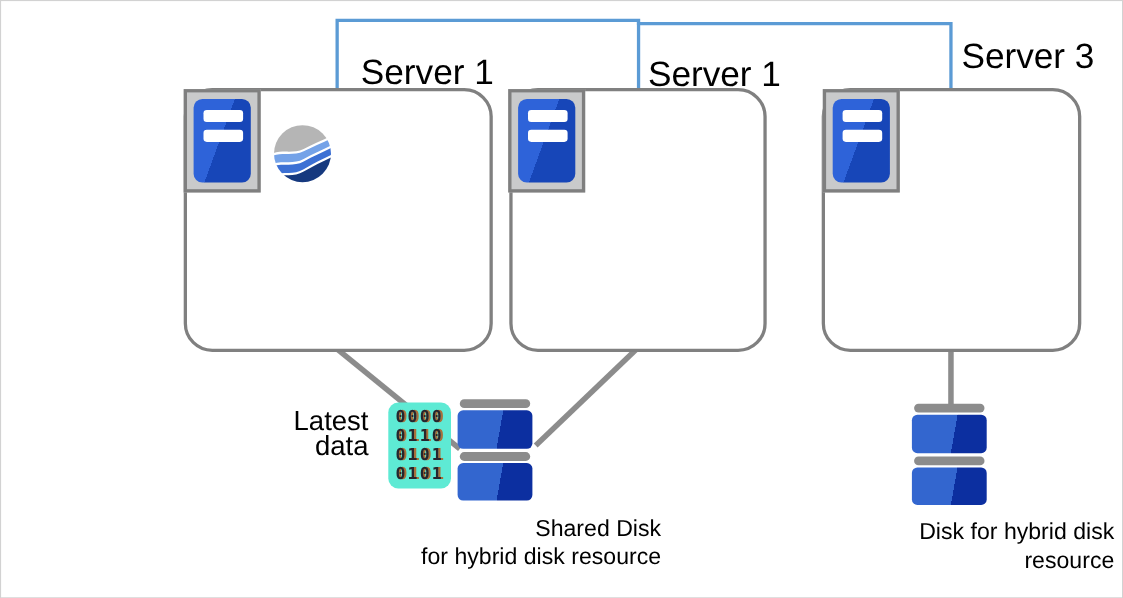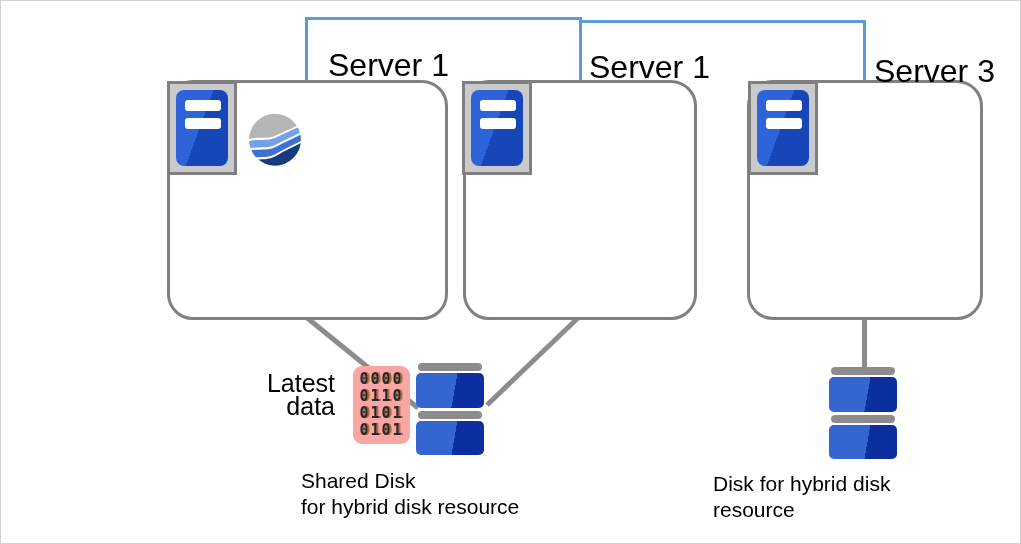--- a/index.html
+++ b/index.html
@@ -22,57 +22,57 @@
     position:absolute; left:6px; top:6px; width:52px; height:76px; border-radius:8px;
     background:linear-gradient(110deg, #2e63d9 47%, #1746b8 47%);
   }
   .server-icon-bar { position:absolute; left:9px; width:36px; height:11px; border-radius:3px; background:#ffffff; }
   .bar1 { top:10px; } .bar2 { top:28px; }
   .swirl-icon { position:absolute; left:247px; top:110px; z-index:4; }
   .hybrid-label { position:absolute; left:318px; top:103px; font-size:21px; line-height:27px; z-index:4; }
   .hybrid-label span { display:block; }
   .binary-block {
     position:absolute; left:352px; top:365px; width:57px; height:78px; border-radius:9px;
-    background:#fca5a5; z-index:5; padding-top:5px; box-sizing:border-box; text-align:center;
+    background:#5eead4; z-index:5; padding-top:5px; box-sizing:border-box; text-align:center;
   }
   .binary-row {
     display:block; height:17px; line-height:17px;
     font-family:"DejaVu Sans Mono", monospace; font-weight:bold; font-size:15px;
     letter-spacing:2px; color:#26262e; text-shadow:2px 0 0 #a8703a; white-space:nowrap;
   }
   .disk { position:absolute; width:68px; height:92px; z-index:5; }
   .disk-cap { position:absolute; left:2px; width:64px; height:8px; border-radius:4px; background:#8c8c8c; }
   .disk-body {
     position:absolute; left:0; width:68px; border-radius:5px;
     background:linear-gradient(100deg, #3366cf 56%, #0c2fa0 56%);
   }
   .cap1 { top:0; } .body1 { top:10px; height:35px; } .cap2 { top:48px; } .body2 { top:58px; height:34px; }
   .latest-data { position:absolute; left:240px; top:371px; width:94px; text-align:right; font-size:25px; line-height:23px; z-index:4; }
   .latest-data span { display:block; }
-  .caption { position:absolute; width:300px; text-align:left; font-size:21px; line-height:26px; z-index:4; }
+  .caption { position:absolute; width:300px; text-align:right; font-size:21px; line-height:26px; z-index:4; }
   .caption span { display:block; }
 </style>
 </head>
 <body>
 
 <div class="canvas">
 
   <svg class="lines-layer" width="1021" height="544" viewBox="0 0 1021 544">
 
     <polyline points="305.5,84 305.5,17.5 579.5,17.5 579.5,84" fill="none" stroke="#5b9bd5" stroke-width="3"></polyline>
     <polyline points="578,20.5 863.5,20.5 863.5,84" fill="none" stroke="#5b9bd5" stroke-width="3"></polyline>
 
     <line x1="305" y1="316" x2="417" y2="407" stroke="#8c8c8c" stroke-width="5"></line>
     <line x1="578" y1="316" x2="486" y2="404" stroke="#8c8c8c" stroke-width="5"></line>
     <line x1="863.5" y1="316" x2="863.5" y2="368" stroke="#8c8c8c" stroke-width="5"></line>
   </svg>
 
   <span class="server-label" style="left:327px; top:46px;">Server 1</span>
   <span class="server-label" style="left:588px; top:48px;">Server 1</span>
-  <span class="server-label" style="left:873px; top:52px;">Server 3</span>
+  <span class="server-label" style="left:873px; top:32px;">Server 3</span>
 
   <div class="server-box" style="left:166px; width:281px;"></div>
   <div class="server-box" style="left:462px; width:234px;"></div>
   <div class="server-box" style="left:746px; width:236px;"></div>
 
   <div class="server-icon" style="left:166px; top:80px;">
     <div class="server-icon-inner">
       <div class="server-icon-bar bar1"></div>
       <div class="server-icon-bar bar2"></div>
     </div>

